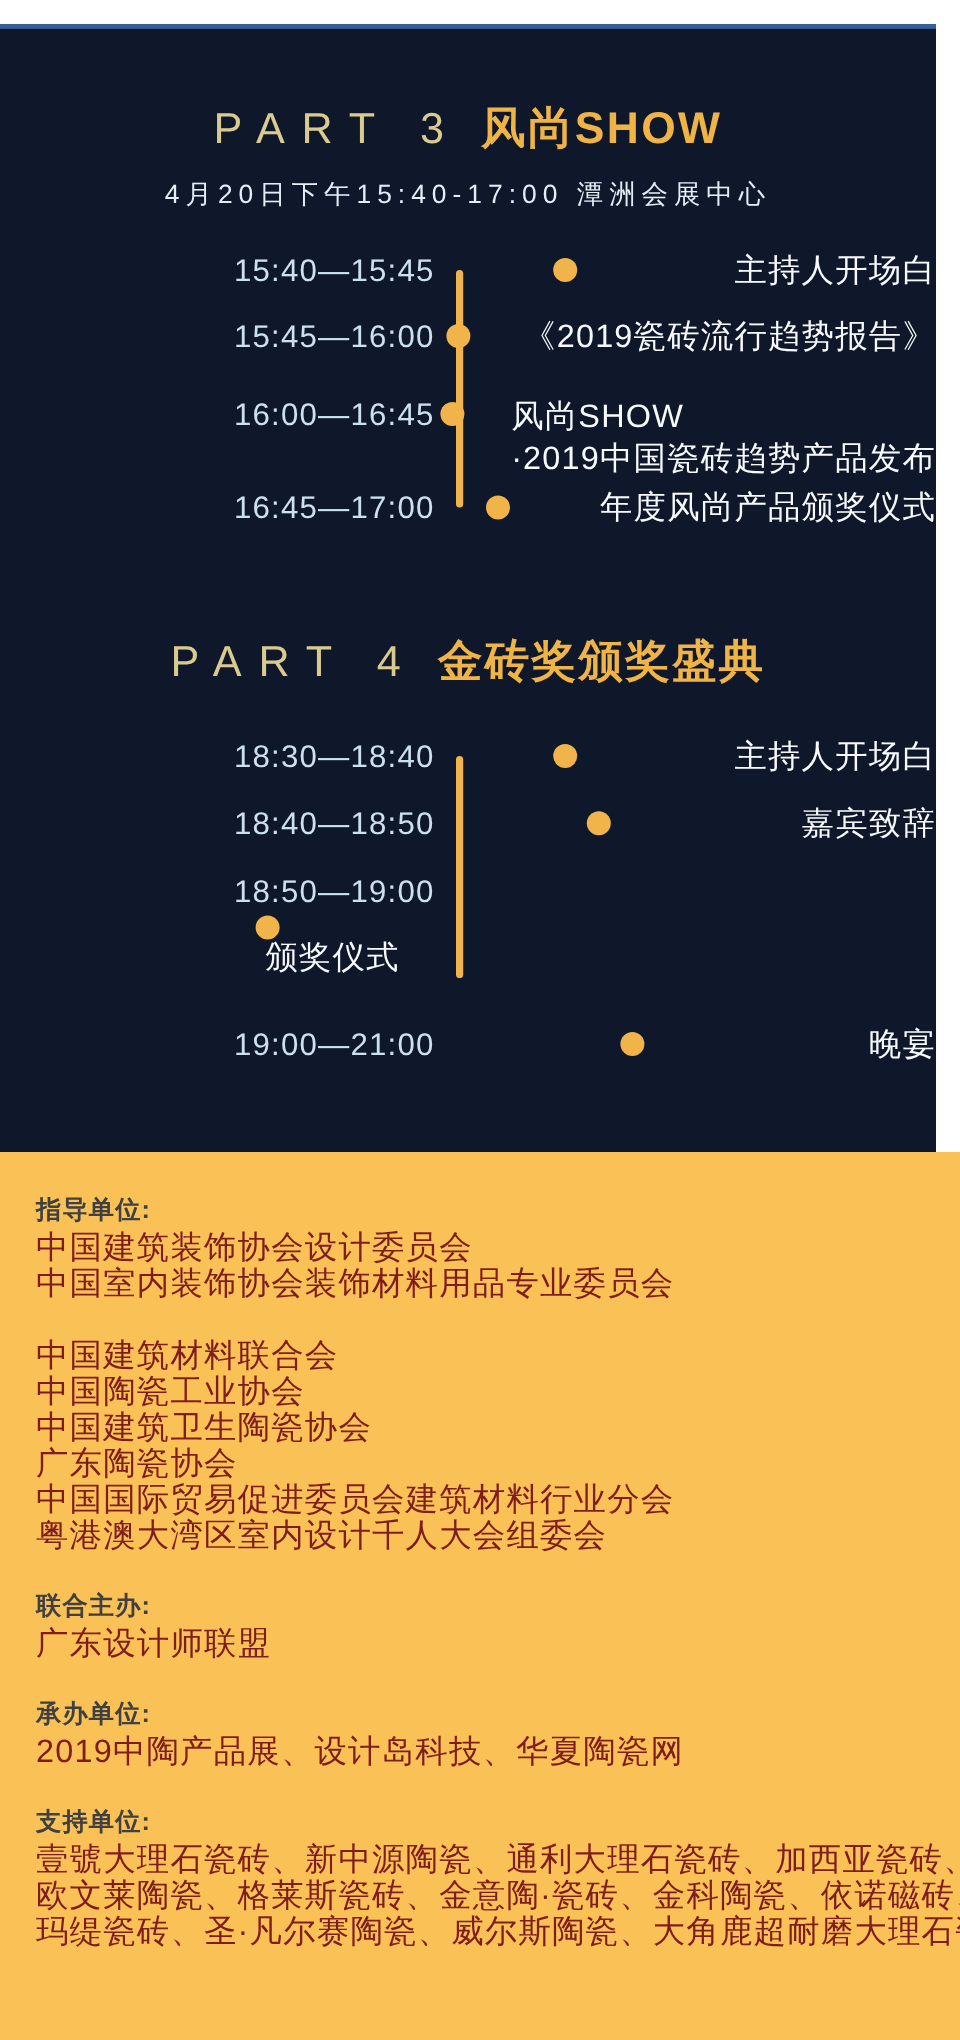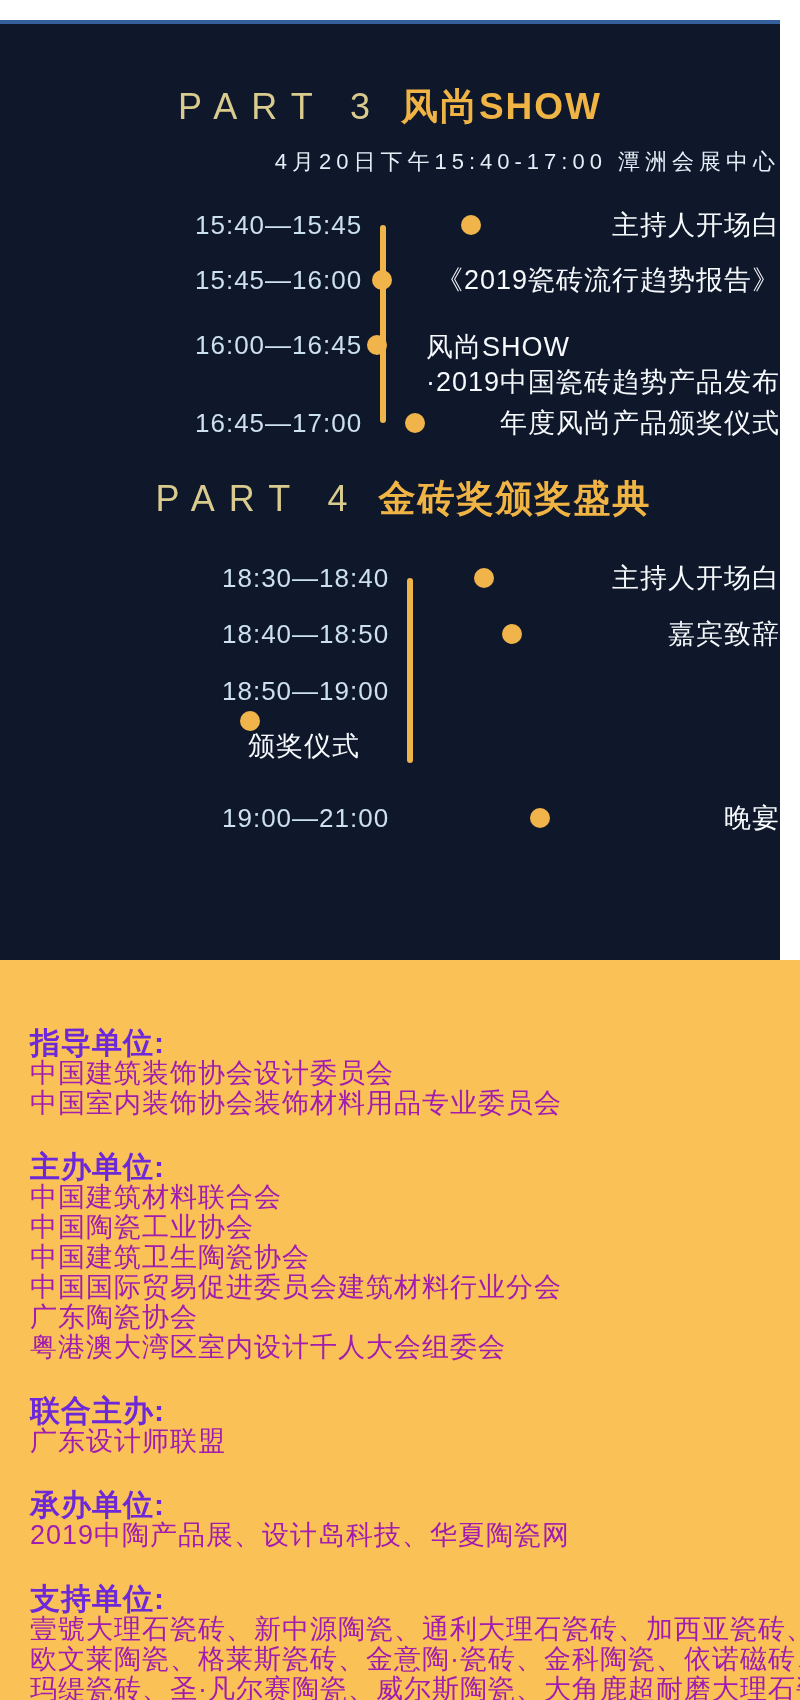--- a/index.html
+++ b/index.html
@@ -21,21 +21,21 @@
   .blue-panel {
     position: absolute;
     top: 8px; left: 0;
     width: 780px; height: 952px;
     background: #0f172a;
     border-top: 4px solid #34619b;
     margin-top: 12px;
   }
   .part { position: absolute; left: 0; width: 100%; }
   .part3 { top: 60px; }
-  .part4 { top: 452px; padding-left: 27px; }
+  .part4 { top: 504px; }
 
   .part-heading {
     margin: 0;
     text-align: center;
     line-height: 46px;
     font-weight: normal;
     white-space: nowrap;
   }
   .part-label {
     font-size: 36px;
@@ -45,21 +45,21 @@
     margin-right: 8px;
   }
   .part-title {
     font-size: 37px;
     color: #f0b445;
     font-weight: bold;
     letter-spacing: 2px;
   }
   .part-datetime {
     margin-top: 16px;
-    text-align: right;
+    text-align: center;
     font-size: 22px;
     line-height: 30px;
     color: #e4eef7;
     letter-spacing: 5px;
     white-space: nowrap;
   }
 
   .timeline { position: relative; margin-top: 33px; padding-left: 195px; }
   .part4 .timeline { margin-top: 40px; }
   .tl-line {
@@ -104,31 +104,30 @@
   
   .yellow-panel {
     position: absolute;
     top: 960px; left: 0;
     width: 800px; height: 740px;
     background: #fac156;
     padding: 34px 28px 0 30px;
   }
   .credit-group + .credit-group { margin-top: 30px; }
   .credit-label {
-    font-size: 30px;
-    line-height: 30px;
-    color: #6d28d9;
+    font-size: 21px;
+    line-height: 30px;
+    color: #404040;
     font-weight: bold;
     letter-spacing: 1px;
-    margin-top: 34px;
   }
   .credit-line {
     font-size: 27px;
     line-height: 30px;
-    color: #a21caf;
+    color: #7f1d1d;
     letter-spacing: 1px;
     white-space: nowrap;
   }
 </style>
 </head>
 <body>
 
 <div class="page">
 
   <section class="blue-panel">
@@ -227,26 +226,25 @@
 
   <section class="yellow-panel">
 
     <div class="credit-group">
       <div class="credit-label">指导单位:</div>
       <div class="credit-line">中国建筑装饰协会设计委员会</div>
       <div class="credit-line">中国室内装饰协会装饰材料用品专业委员会</div>
     </div>
 
     <div class="credit-group">
-      <div class="credit-label">主办单位:</div>
       <div class="credit-line">中国建筑材料联合会</div>
       <div class="credit-line">中国陶瓷工业协会</div>
       <div class="credit-line">中国建筑卫生陶瓷协会</div>
+      <div class="credit-line">广东陶瓷协会</div>
       <div class="credit-line">中国国际贸易促进委员会建筑材料行业分会</div>
-      <div class="credit-line">广东陶瓷协会</div>
       <div class="credit-line">粤港澳大湾区室内设计千人大会组委会</div>
     </div>
 
     <div class="credit-group">
       <div class="credit-label">联合主办:</div>
       <div class="credit-line">广东设计师联盟</div>
     </div>
 
     <div class="credit-group">
       <div class="credit-label">承办单位:</div>

